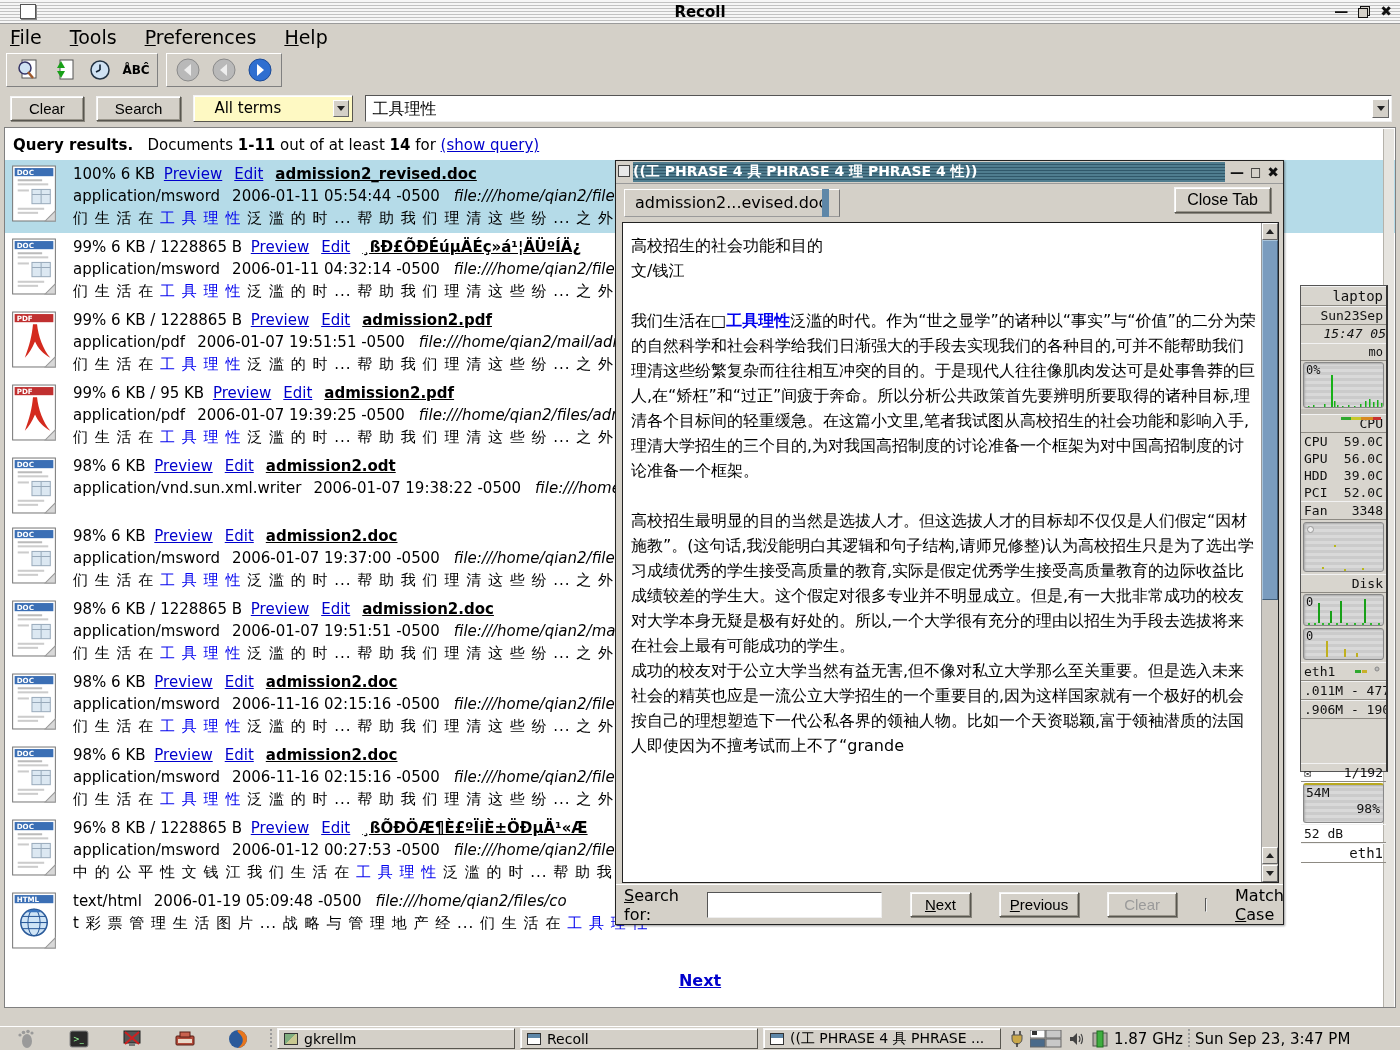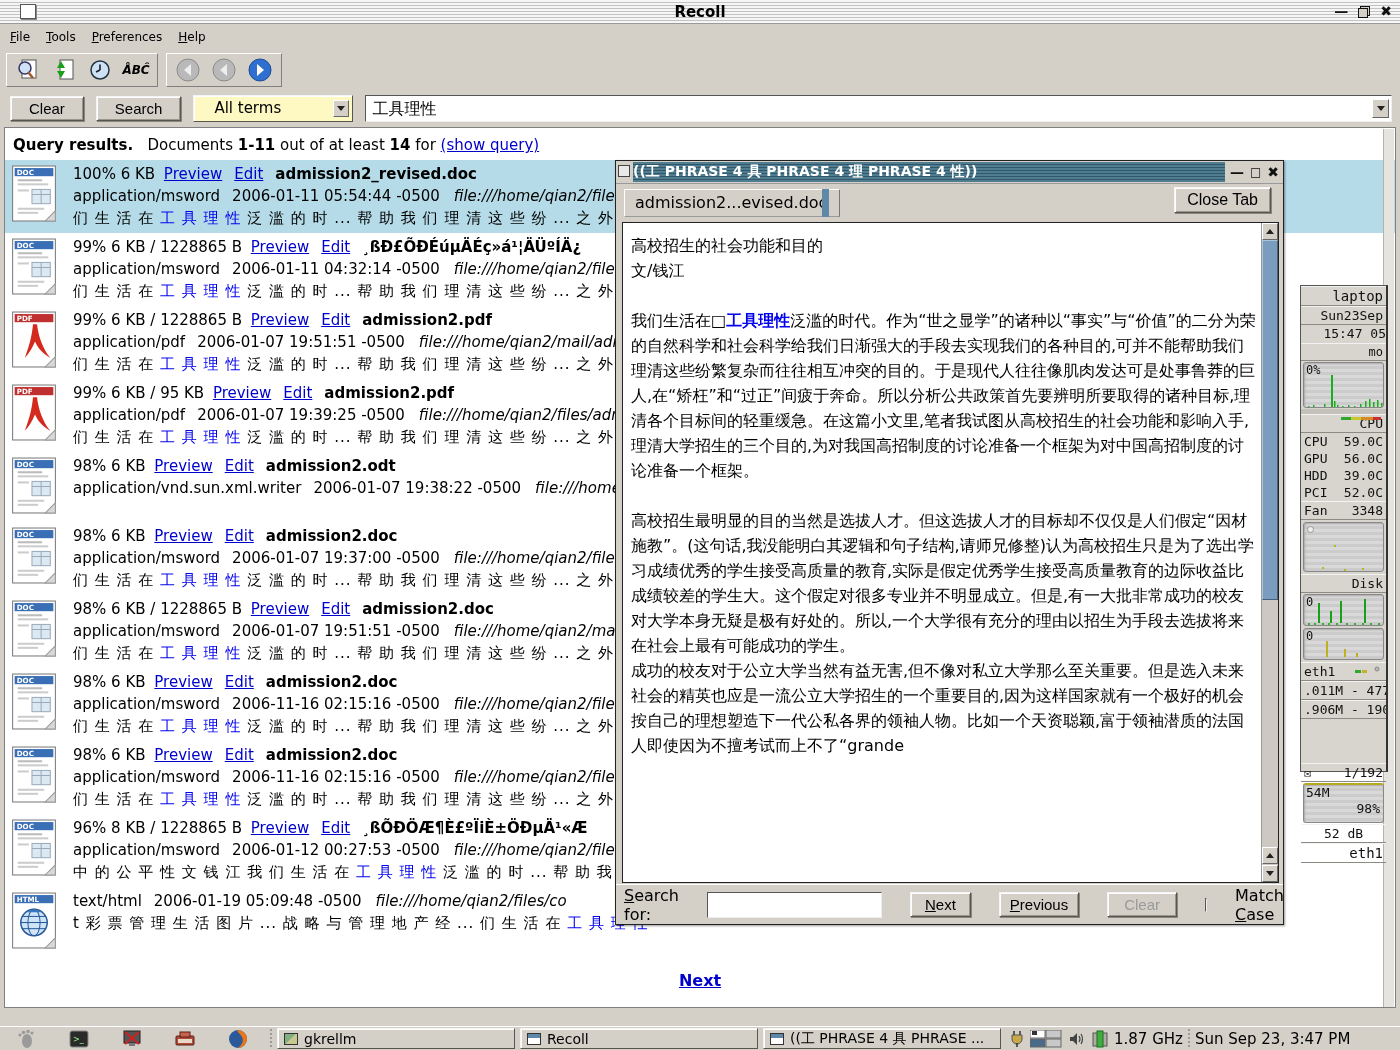--- a/index.html
+++ b/index.html
@@ -12,24 +12,24 @@
     background:repeating-linear-gradient(180deg,#f6f6f6 0 2px,#c2c2c2 2px 3px);
     border-bottom:1px solid #9a9a9a; }
   #titlebar .wicon { position:absolute; left:20px; top:4px; width:16px; height:15px; background:#fff; border:1px solid #555; box-shadow:1px 1px 0 #888; }
   #titlebar .title { position:absolute; left:0; right:0; top:3px; text-align:center; font-weight:bold; font-size:15px; color:#000; }
   .winbtns { position:absolute; right:8px; top:3px; display:flex; gap:10px; align-items:center; }
   .winbtns span { font-weight:bold; font-size:14px; color:#111; cursor:default; line-height:17px; }
   .restore-glyph { position:relative; width:12px; height:12px; display:inline-block; }
   .restore-glyph:before { content:""; position:absolute; right:0; top:0; width:8px; height:8px; border:1.5px solid #111; background:#d4d0c8; }
   .restore-glyph:after { content:""; position:absolute; left:0; bottom:0; width:8px; height:8px; border:1.5px solid #111; background:#d4d0c8; }
 
-  #menubar { left:0; top:24px; width:1400px; height:26px; background:#d4d0c8; display:flex; align-items:center; gap:16px; padding-left:10px; font-size:12px; }
+  #menubar { left:0; top:24px; width:1400px; height:26px; background:#d4d0c8; display:flex; align-items:center; gap:28px; padding-left:10px; font-size:19px; }
   #menubar .mitem { cursor:default; }
 
-  #toolbar { left:0; top:50px; width:1400px; height:40px; background:#d4d0c8; display:flex; align-items:center; gap:8px; padding-left:6px;font-style:italic; }
+  #toolbar { left:0; top:50px; width:1400px; height:40px; background:#d4d0c8; display:flex; align-items:center; gap:8px; padding-left:6px; }
   .toolgroup { display:flex; gap:2px; background:#d4d0c8; padding:2px 4px; border:1px solid; border-color:#fff #808080 #808080 #fff; align-items:center; height:34px; }
   .toolbtn { width:34px; height:28px; display:flex; align-items:center; justify-content:center; }
   .abc { font-size:12px; font-weight:bold; letter-spacing:0; }
 
   #searchrow { left:0; top:90px; width:1400px; height:37px; background:#d4d0c8; display:flex; align-items:center; gap:12px; padding-left:10px; }
   .pushbtn { background:#d4d0c8; border:1px solid; border-color:#f4f4f4 #58564f #58564f #f4f4f4; box-shadow:inset 1px 1px 0 #fff, inset -1px -1px 0 #9a968c, 1px 1px 0 #8a877e; font-size:15px; padding:3px 18px; cursor:default; }
   .combo { background:#fef9c3; border:1px solid; border-color:#f4f4f4 #58564f #58564f #f4f4f4; box-shadow:inset 1px 1px 0 #fff; font-size:15px; padding:3px 20px; width:160px; position:relative; height:27px; }
   .combo .arrow { position:absolute; right:3px; top:4px; width:16px; height:17px; background:#d4d0c8; border:1px solid; border-color:#fff #666 #666 #fff; display:flex; align-items:center; justify-content:center; }
   .tri-down { width:0; height:0; border-left:4px solid transparent; border-right:4px solid transparent; border-top:5px solid #222; }
   #queryinput { flex:1; margin-right:8px; background:#fff; border:1px solid; border-color:#555 #eee #eee #555; height:27px; font-size:16px; padding:2px 6px; position:relative; }
@@ -41,21 +41,21 @@
   #results-scroll { position:absolute; right:1px; top:1px; width:11px; height:879px; background:#e6e4df; border-left:1px solid #b5b2aa; }
   #rheader { padding:8px 6px 6px 8px; font-size:15px; }
   #rheader b { font-weight:bold; }
   .link { color:#0000cc; text-decoration:underline; cursor:pointer; }
   .rrow { display:flex; padding:3px 4px 4px 6px; }
   .rrow.hl { background:#b5dbe8; }
   .ricon { width:62px; flex:0 0 62px; padding-top:2px; }
   .rtext { font-size:15px; line-height:22px; color:#000; white-space:nowrap; }
   .rtext .t1 .meta { margin-right:4px; }
   .rtext .t1 a { margin-right:12px; }
-  .rtext .t1 b { font-weight:bold; }
+  .rtext .t1 b { font-weight:bold;text-decoration:underline; }
   .rtext .t2 { }
   .rtext .t2 .url { font-style:italic; margin-left:14px; }
   .rtext .t2 .dt { margin-left:12px; }
   .rtext .t3 { letter-spacing:1px; }
   .snip-hl { color:#0000ee; }
   #next-link { text-align:center; margin-top:14px; font-size:16px; font-weight:bold; }
 
   
   #preview { left:615px; top:160px; width:669px; height:765px; background:#d4d0c8; border:1px solid #222; box-shadow:1px 1px 2px rgba(0,0,0,.4); z-index:30; }
   #ptitle { position:relative; height:23px; background:#d4d0c8; border-bottom:1px solid #9a9a9a; }
@@ -75,21 +75,21 @@
   .tri-up { width:0; height:0; border-left:4px solid transparent; border-right:4px solid transparent; border-bottom:5px solid #222; }
   #pthumb { position:absolute; left:0; top:17px; width:16px; height:360px; background:#7a9cbe; border:1px solid; border-color:#a9c4da #44607a #44607a #a9c4da; }
   #psearch { position:absolute; left:0; bottom:0; width:667px; height:40px; background:#d4d0c8; border-top:1px solid #fff; display:flex; align-items:center; gap:28px; padding-left:8px; font-size:16px; }
   #psearch input { width:175px; height:26px; border:1px solid; border-color:#555 #eee #eee #555; font-size:15px; padding:2px 4px; background:#fff; }
   .disabled { color:#9a9a9a !important; }
   .checkbox { width:14px; height:14px; background:#fff; border:1px solid; border-color:#555 #eee #eee #555; display:inline-block; }
 
   
   #gkrellm { left:1300px; top:285px; width:88px; height:487px; background:#d8d5ce; border:1px solid #555; border-right:2px solid #333; z-index:40;
      font-family:"DejaVu Sans Mono","Liberation Mono",monospace; font-size:13px; color:#111; }
-  .gsec { border-top:1px solid #f2f2f2; border-bottom:1px solid #8d8a83; padding:1px 3px;text-align:center; }
+  .gsec { border-top:1px solid #f2f2f2; border-bottom:1px solid #8d8a83; padding:1px 3px; }
   .gcenter { text-align:right; }
   .gright { text-align:right; }
   .gchart { background:repeating-linear-gradient(180deg,#d9d9d9 0 3px,#cbcbcb 3px 6px); border:1px solid #888; border-radius:3px; box-shadow:inset 1px 1px 2px #aaa; position:relative; overflow:hidden; }
   .grow { display:flex; justify-content:space-between; padding:0 3px; line-height:17px; }
   .gstrip { height:5px; background:#c4c1ba; position:relative; }
 
   
   #taskbar { left:0; top:1026px; width:1400px; height:24px; background:#d4d0c8; border-top:1px solid #fff; display:flex; align-items:center; z-index:60; }
   .tsep { width:6px; height:20px; margin:0 3px; background:repeating-linear-gradient(180deg,#9a9a9a 0 2px,transparent 2px 4px); background-size:2px 100%; background-repeat:no-repeat; background-position:center; }
   .launcher { width:26px; height:22px; display:flex; align-items:center; justify-content:center; margin:0 14px 0 13px; }
@@ -460,21 +460,21 @@
     <button class="pushbtn" style="padding:3px 10px;"><u>P</u>revious</button>
     <button class="pushbtn disabled" style="padding:3px 16px;">Clear</button>
     <span class="checkbox"></span>
     <span>Match <u>C</u>ase</span>
   </div>
 </div>
 
 <div id="gkrellm" class="abs">
   <div class="gsec gcenter" style="font-size:14px;">laptop</div>
   <div class="gsec gcenter">Sun23Sep</div>
-  <div class="gcenter" style="padding:1px 0 2px;">15:47 05</div>
+  <div class="gcenter" style="padding:1px 0 2px;font-style:italic;">15:47 05</div>
   <div class="gsec gright" style="font-size:12px;">mo</div>
   <div class="gchart" style="height:46px; margin:1px 2px;">
     <span style="position:absolute;left:2px;top:0;font-size:12px;">0%</span>
     <svg width="82" height="46" viewBox="0 0 82 46">
       <g fill="#18b018">
         <rect x="4" y="43" width="1.5" height="3"></rect>
           <rect x="9" y="42" width="1.5" height="4"></rect>
         <rect x="14" y="44" width="1.5" height="2"></rect>
           <rect x="20" y="41" width="1.5" height="5"></rect>
         <rect x="27" y="12" width="2" height="34"></rect>

